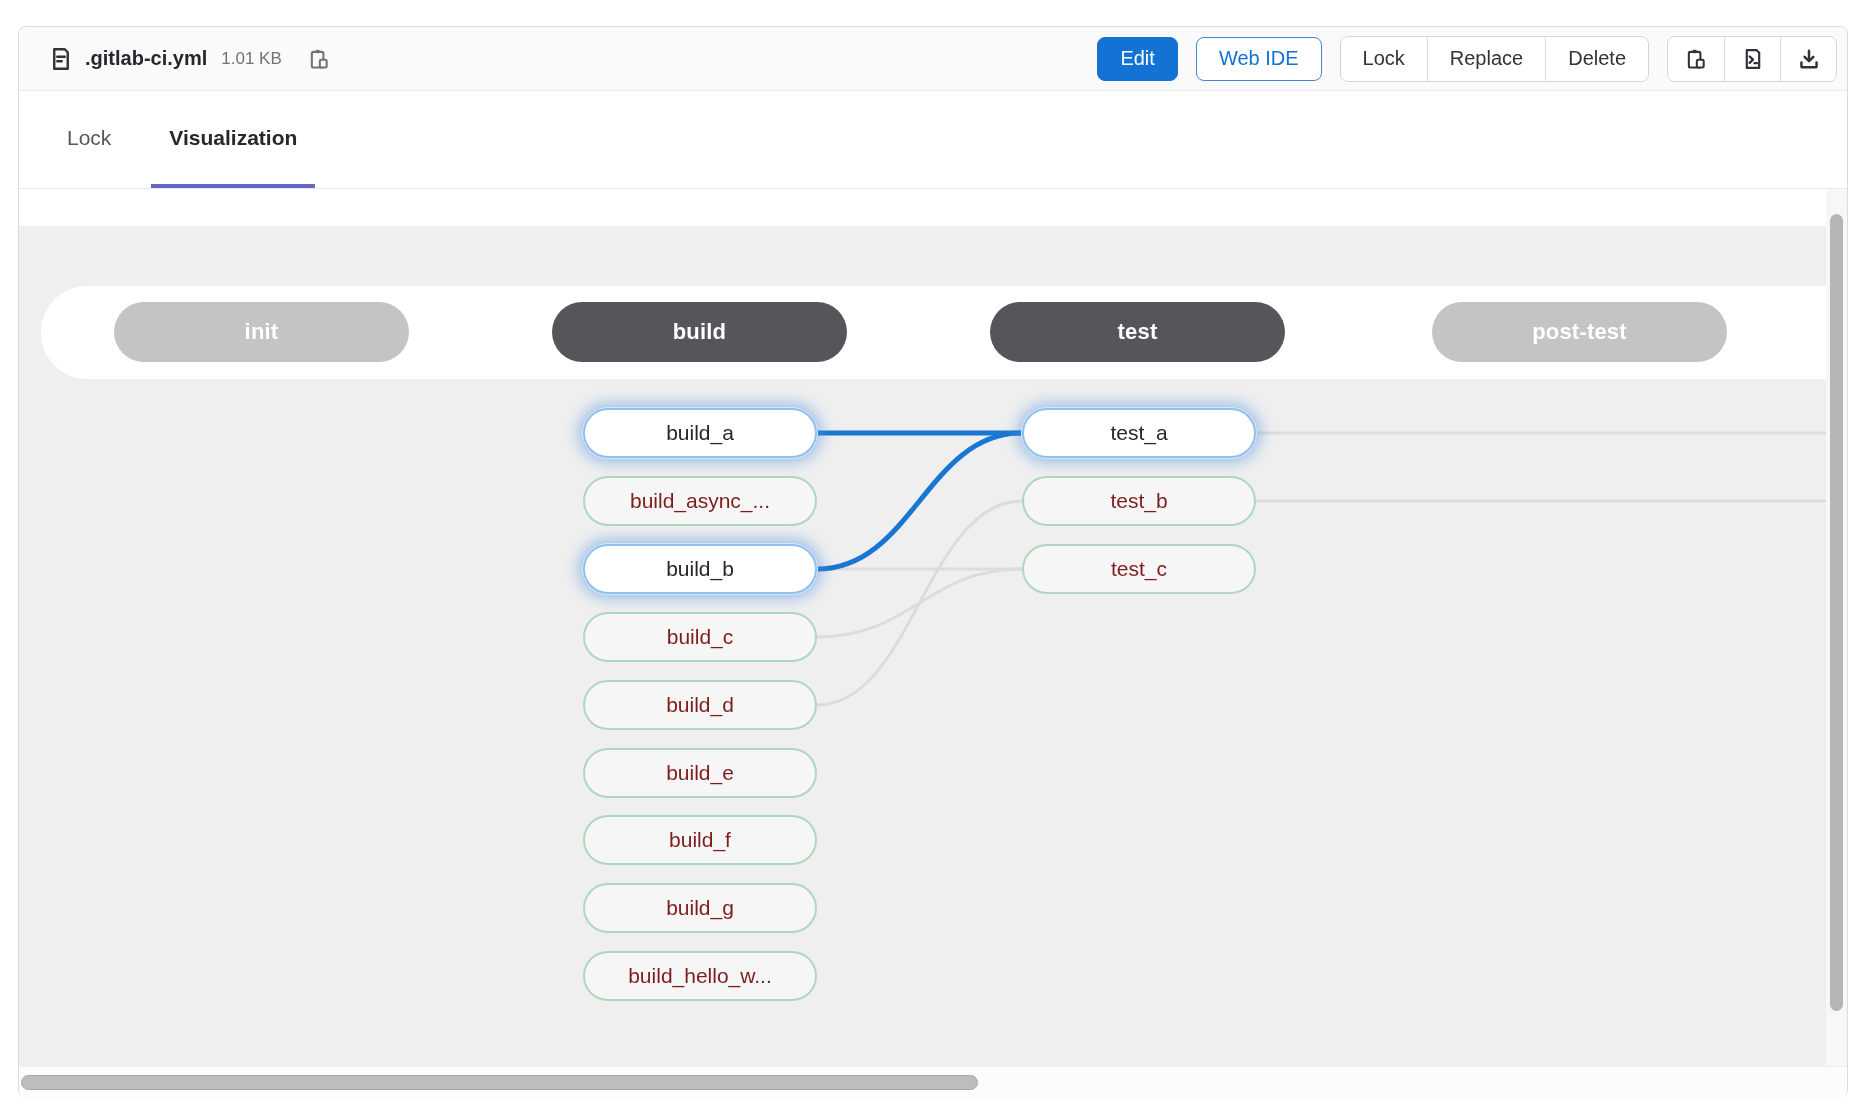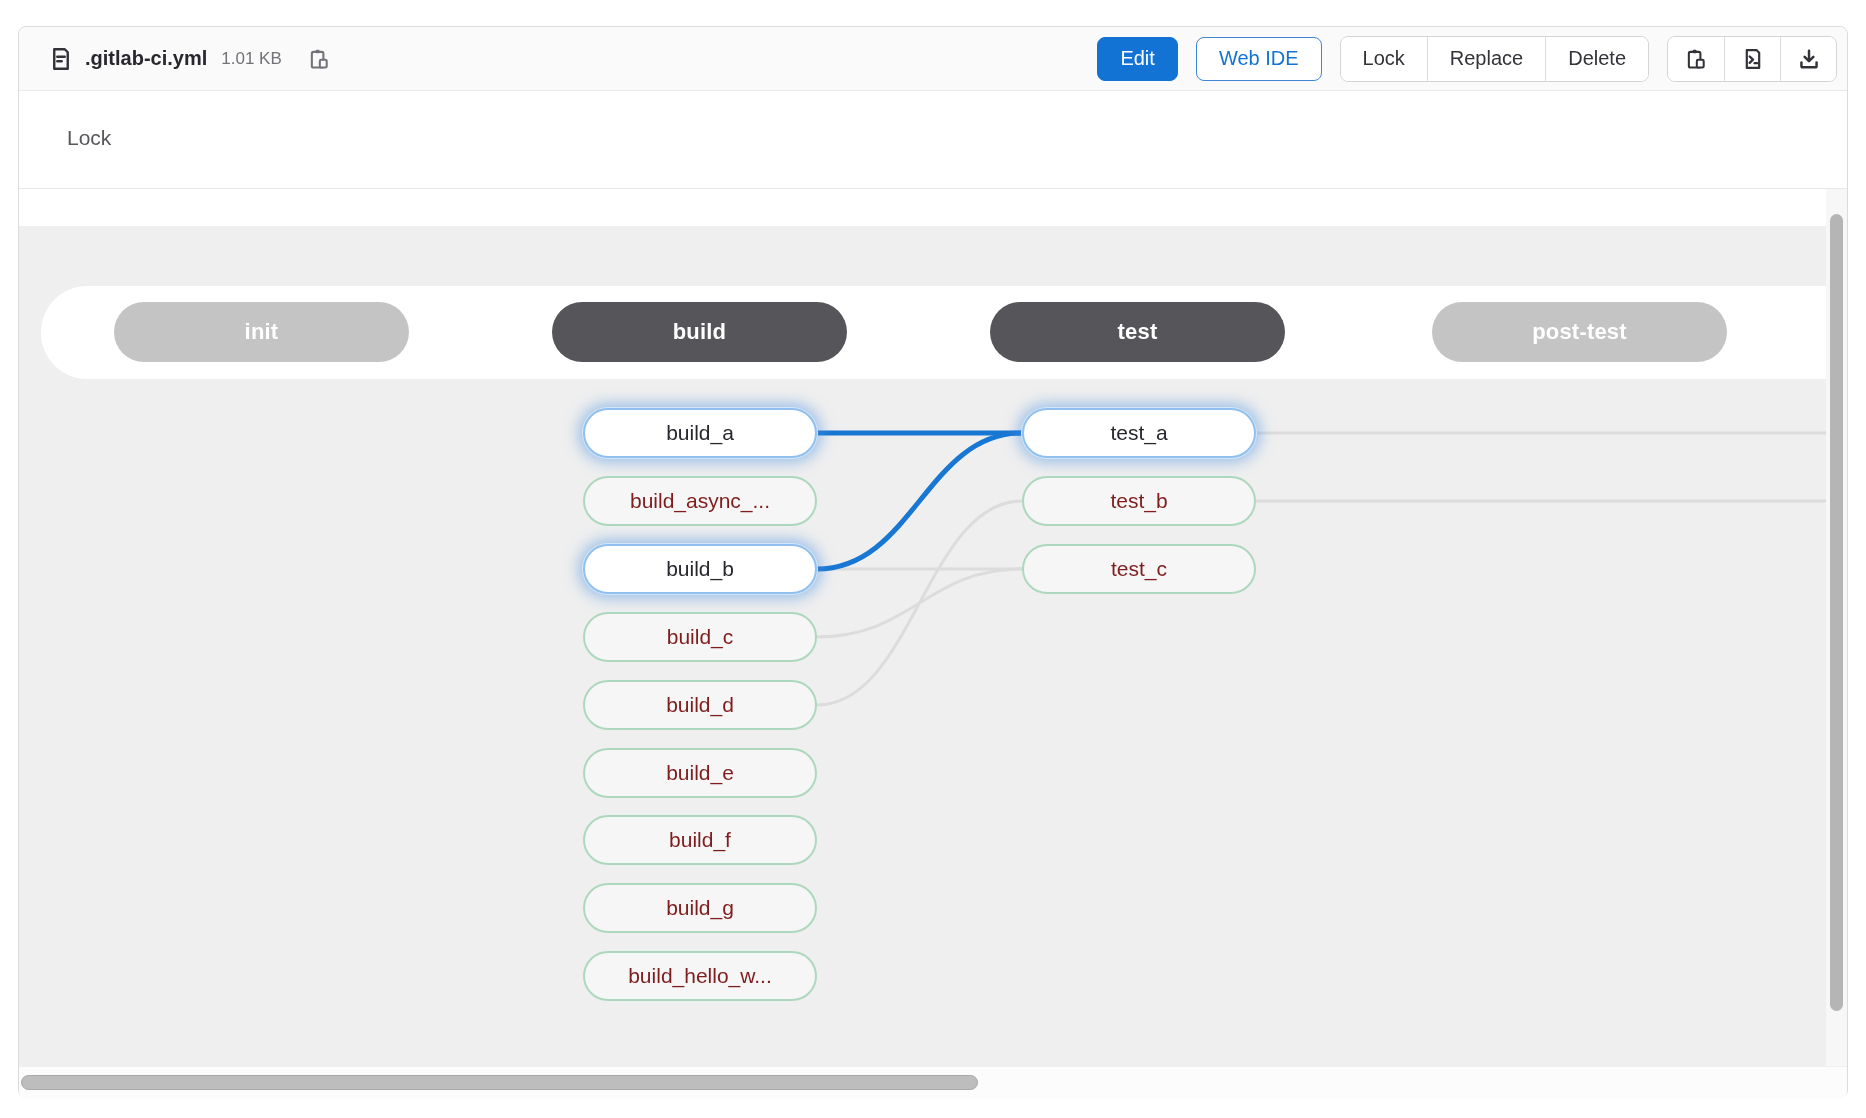--- a/index.html
+++ b/index.html
@@ -157,20 +157,21 @@
               <path d="M2.5 10.5v2.5a1 1 0 001 1h9a1 1 0 001-1v-2.5" stroke="#333238" stroke-width="1.8" stroke-linecap="round"></path>
             </svg>
           </span>
         </button>
       </div>
     </div>
   </div>
 
   <div class="tab-bar">
     <div class="tab">Lock</div>
+    <div class="tab active">Visualization</div>
   </div>
 
   <div class="viz-wrap">
     <div class="panel">
       <div class="stage-band"></div>
       <svg class="edges" width="1807" height="840" id="edges-svg">
           <path d="M798,343 H1003" fill="none" stroke="#dcdcdc" stroke-width="3" stroke-linecap="round"></path>
           <path d="M798,411 C893,411 908,343 1003,343" fill="none" stroke="#dcdcdc" stroke-width="3" stroke-linecap="round"></path>
           <path d="M798,479 C893,479 908,275 1003,275" fill="none" stroke="#dcdcdc" stroke-width="3" stroke-linecap="round"></path>
           <path d="M798,207 H1003" fill="none" stroke="#1877d2" stroke-width="5" stroke-linecap="round"></path>

